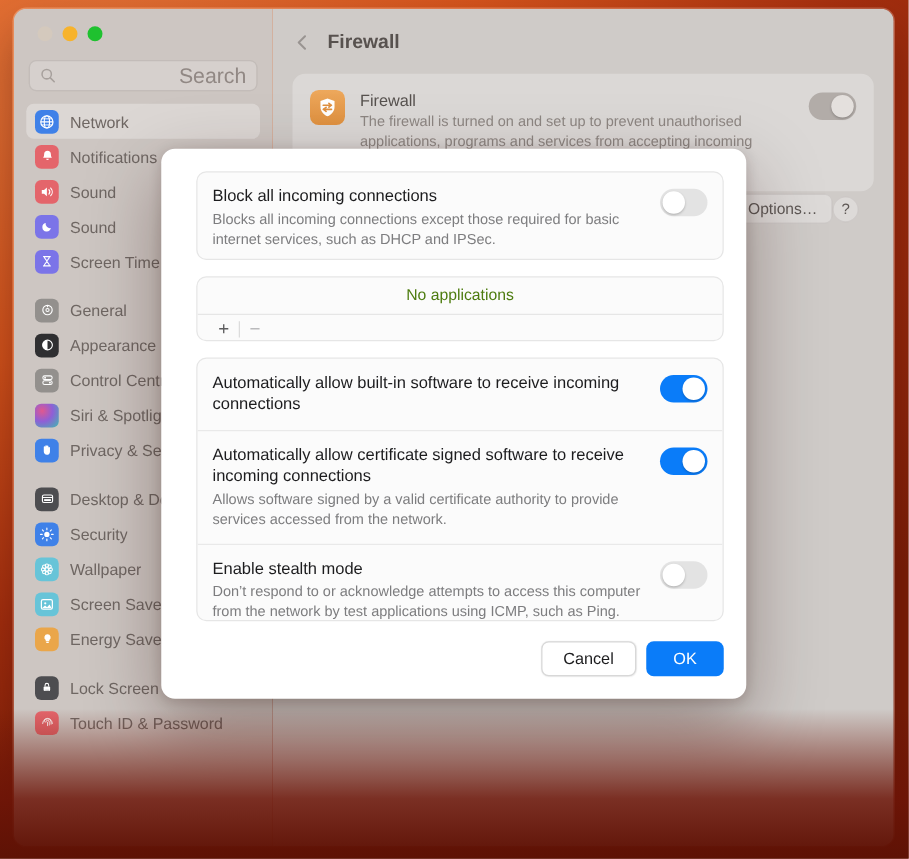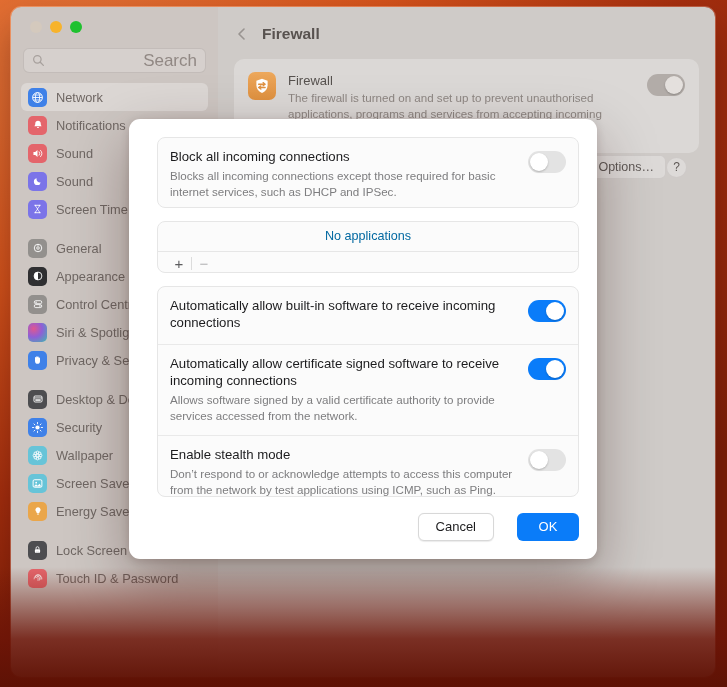--- a/index.html
+++ b/index.html
@@ -247,21 +247,21 @@
     margin-top: 13px;
     background: #fbfbfb;
     border: 0.5px solid #e6e6e6;
     border-radius: 8px;
     overflow: hidden;
   }
   .applist-empty {
     height: 30px;
     display: flex; align-items: center; justify-content: center;
     font-size: 12.6px;
-    color: #0369a1;
+    color: #4d7c0f;
     border-bottom: 0.5px solid #e6e6e6;
   }
   .applist-bar {
     height: 24px;
     display: flex;
     align-items: center;
     padding-left: 9px;
     gap: 0;
   }
   .plusminus {
@@ -275,21 +275,21 @@
   .pm-divider {
     width: 1px; height: 13px; background: #dcdcdc;
   }
 
   .group-2 { margin-top: 13px; }
 
   .sheet-footer {
     margin-top: auto;
     display: flex;
     justify-content: flex-end;
-    gap: 23px;
+    gap: 8px;
     padding: 16px 0 18px 0;
   }
   .btn {
     font-family: "Liberation Sans", sans-serif;
     font-size: 13px;
     border-radius: 6px;
     padding: 5px 17px;
     border: none;
     line-height: 1.25;
   }

